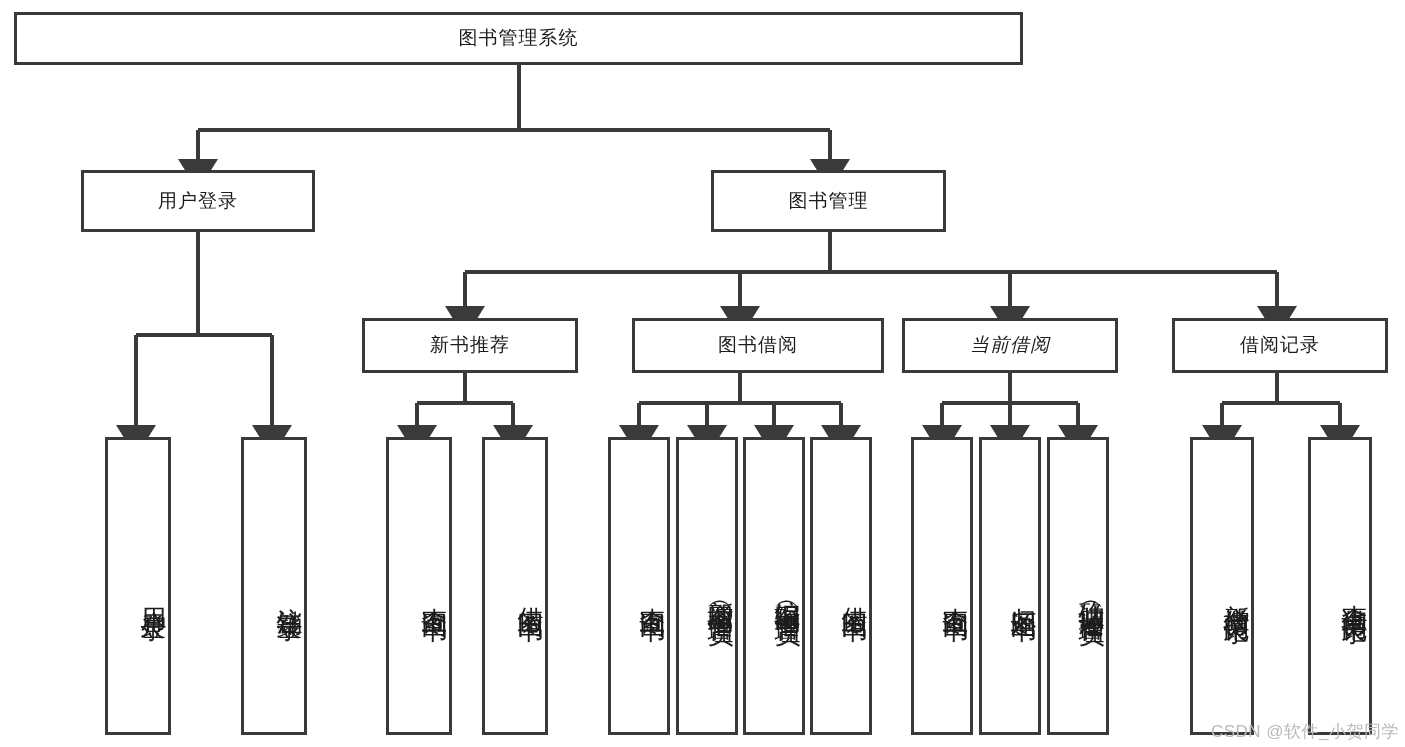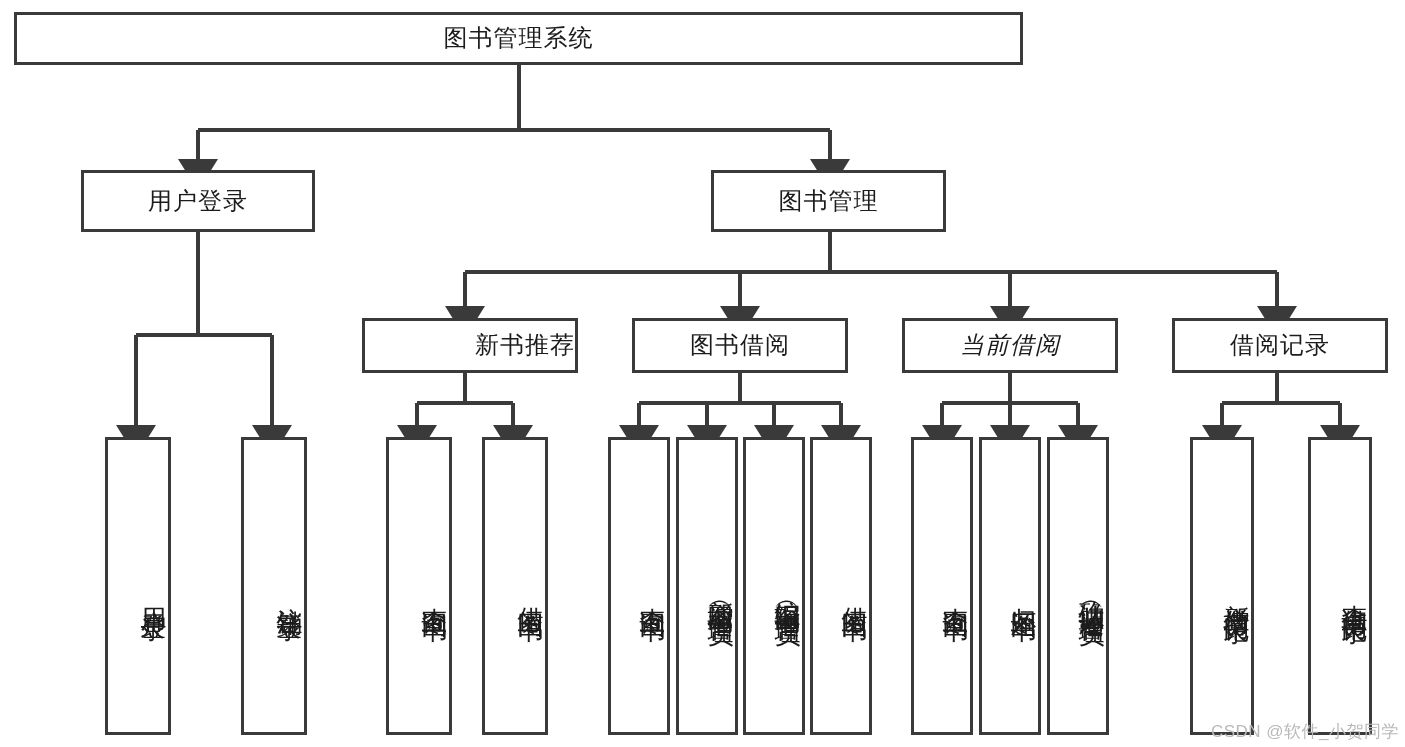--- a/index.html
+++ b/index.html
@@ -29,21 +29,21 @@
     position: absolute;
     box-sizing: border-box;
     background: #ffffff;
     border: 3px solid #3a3a3a;
     display: flex;
     align-items: center;
     justify-content: center;
     color: #1c1c1c;
   }
   .node.horiz {
-    font-size: 24px;
+    font-size: 19px;
     letter-spacing: 1px;
     line-height: 1.2;
   }
   .node.vert {
     writing-mode: vertical-rl;
     text-orientation: upright;
     font-size: 26px;
     letter-spacing: 3px;
     line-height: 1.1;
     padding-top: 14px;
@@ -125,24 +125,24 @@
     <span>图书管理系统</span>
   </div>
 
   <div class="node horiz" style="left:81px; top:170px; width:234px; height:62px;">
     <span>用户登录</span>
   </div>
   <div class="node horiz" style="left:711px; top:170px; width:235px; height:62px;justify-content:center;">
     <span>图书管理</span>
   </div>
 
-  <div class="node horiz" style="left:362px; top:318px; width:216px; height:55px;justify-content:flex-end;">
+  <div class="node horiz" style="left:362px; top:318px; width:216px; height:55px;">
     <span>新书推荐</span>
   </div>
-  <div class="node horiz" style="left:632px; top:318px; width:216px; height:55px;">
+  <div class="node horiz" style="left:632px; top:318px; width:252px; height:55px;">
     <span>图书借阅</span>
   </div>
   <div class="node horiz" style="left:902px; top:318px; width:216px; height:55px;font-style:italic;">
     <span>当前借阅</span>
   </div>
   <div class="node horiz" style="left:1172px; top:318px; width:216px; height:55px;">
     <span>借阅记录</span>
   </div>
 
   <div class="node vert" style="left:105px; top:437px; width:66px; height:298px;">

